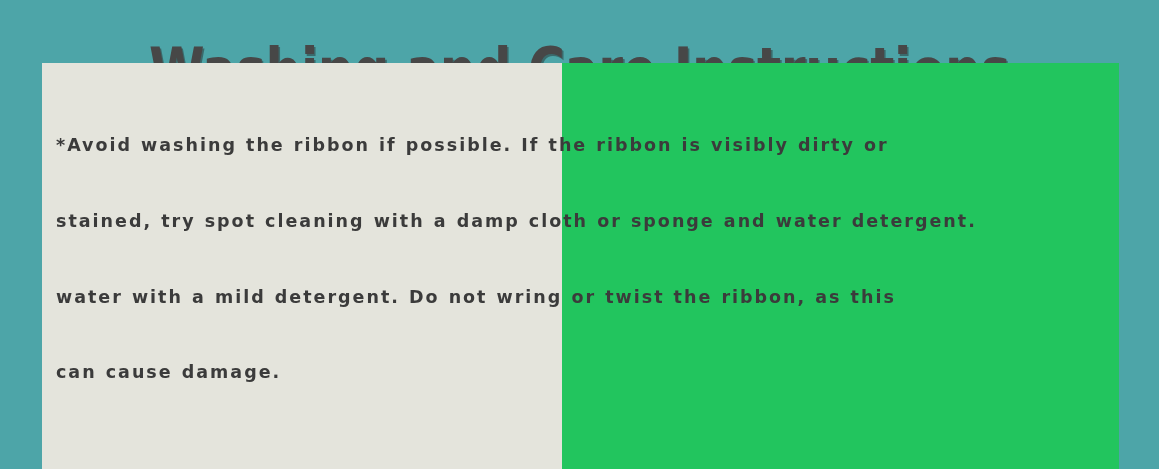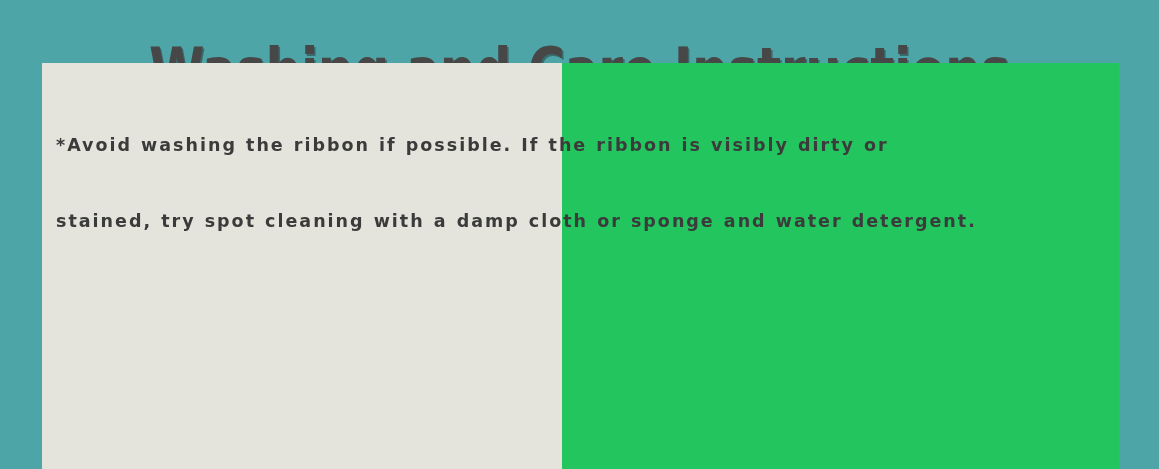--- a/index.html
+++ b/index.html
@@ -85,20 +85,22 @@
 <div id="poster">
 
   <h1 id="title">Washing and Care Instructions</h1>
 
   <div id="panel">
     <div id="panel-left-band"></div>
 
     <div id="body-text">
       <span class="ln">*Avoid washing the ribbon if possible. If the ribbon is visibly dirty or</span>
       <span class="ln">stained, try spot cleaning with a damp cloth or sponge and water detergent.</span>
+      <span class="ln">water with a mild detergent. Do not wring or twist the ribbon, as this</span>
+      <span class="ln">can cause damage.</span>
       
       
       
       
       
       
       
       
       
     </div>

